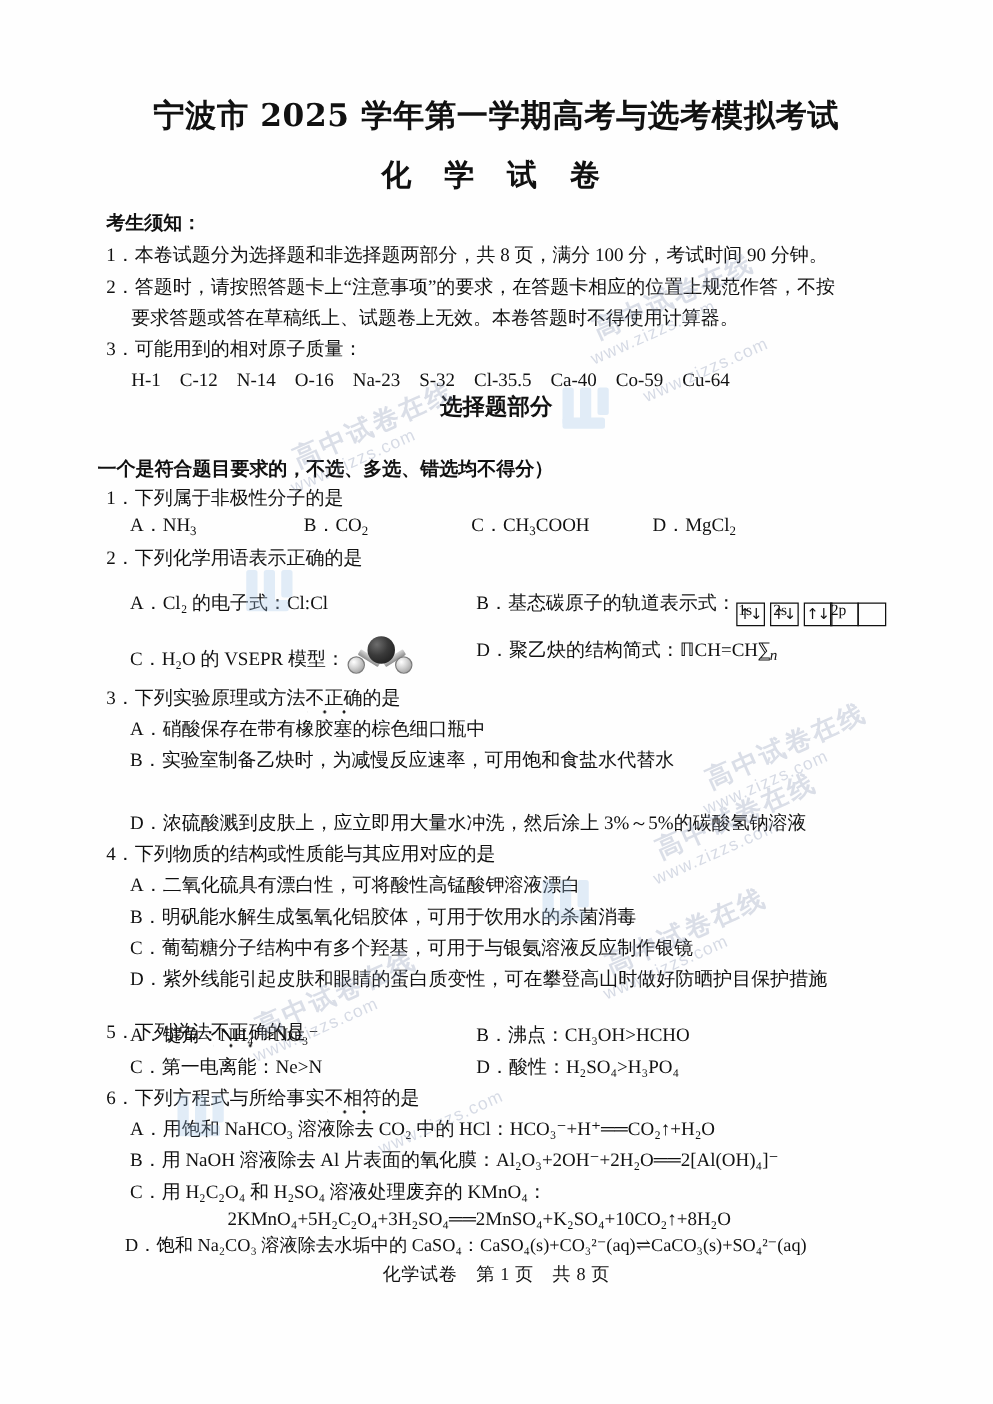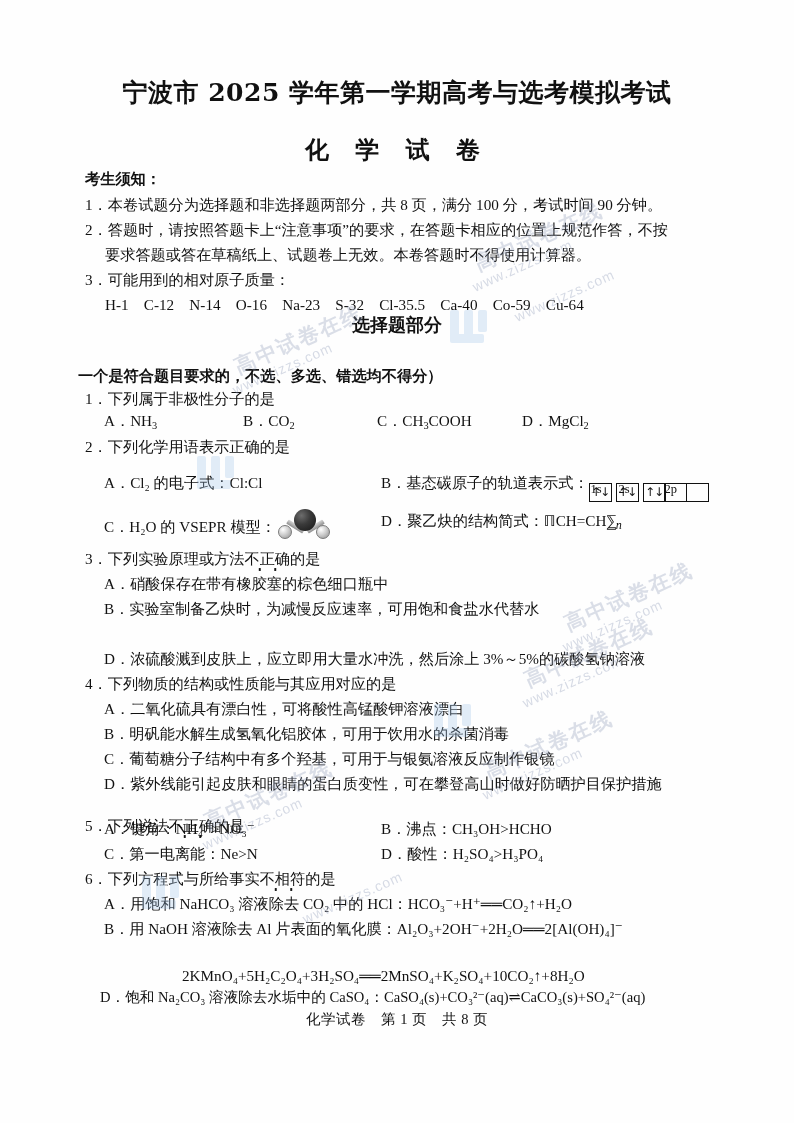--- a/index.html
+++ b/index.html
@@ -72,21 +72,21 @@
     top: 76px;
     text-align: center;
     font-size: 25px;
     font-weight: 700;
     letter-spacing: .5px;
     font-family: "DejaVu Serif", "Liberation Serif", serif;
   }
   .title2 {
     position: absolute;
     left: 0; right: 0;
-    top: 134px;
+    top: 124px;
     text-align: center;
     font-size: 24px;
     font-weight: 700;
     letter-spacing: 9px;
     font-family: "DejaVu Serif", "Liberation Serif", serif;
   }
   .section-title {
     position: absolute;
     left: 0; right: 0;
     text-align: center;
@@ -348,18 +348,19 @@
   <div class="opt-row" style="left:104px; top:816px;">A．键角：NH₄⁺&gt;NO₃⁻</div>
   <div class="opt-row" style="left:381px; top:816px;">B．沸点：CH₃OH&gt;HCHO</div>
   <div class="opt-row" style="left:104px; top:841px;">C．第一电离能：Ne&gt;N</div>
   <div class="opt-row" style="left:381px; top:841px;">D．酸性：H₂SO₄&gt;H₃PO₄</div>
 
   <div class="blk" style="left:85px; top:866px;">
     <span>6．</span><span>下列方程式与所给事实</span><span class="dotted">不相符</span><span>的是</span>
   </div>
   <div class="blk eqn" style="left:104px; top:891px;">A．用饱和 NaHCO₃ 溶液除去 CO₂ 中的 HCl：HCO₃⁻+H⁺══CO₂↑+H₂O</div>
   <div class="blk eqn" style="left:104px; top:916px;">B．用 NaOH 溶液除去 Al 片表面的氧化膜：Al₂O₃+2OH⁻+2H₂O══2[Al(OH)₄]⁻</div>
+  <div class="blk eqn" style="left:104px; top:941px;">C．用 H₂C₂O₄ 和 H₂SO₄ 溶液处理废弃的 KMnO₄：</div>
   <div class="blk eqn" style="left:182px; top:963px;text-align:right;">2KMnO₄+5H₂C₂O₄+3H₂SO₄══2MnSO₄+K₂SO₄+10CO₂↑+8H₂O</div>
   <div class="blk eqn" style="left:100px; top:985px; font-size:14.6px;">D．饱和 Na₂CO₃ 溶液除去水垢中的 CaSO₄：CaSO₄(s)+CO₃²⁻(aq)⇌CaCO₃(s)+SO₄²⁻(aq)</div>
 
   <div class="footer">化学试卷　第 1 页　共 8 页</div>
 
 </div>
 
 </body></html>

